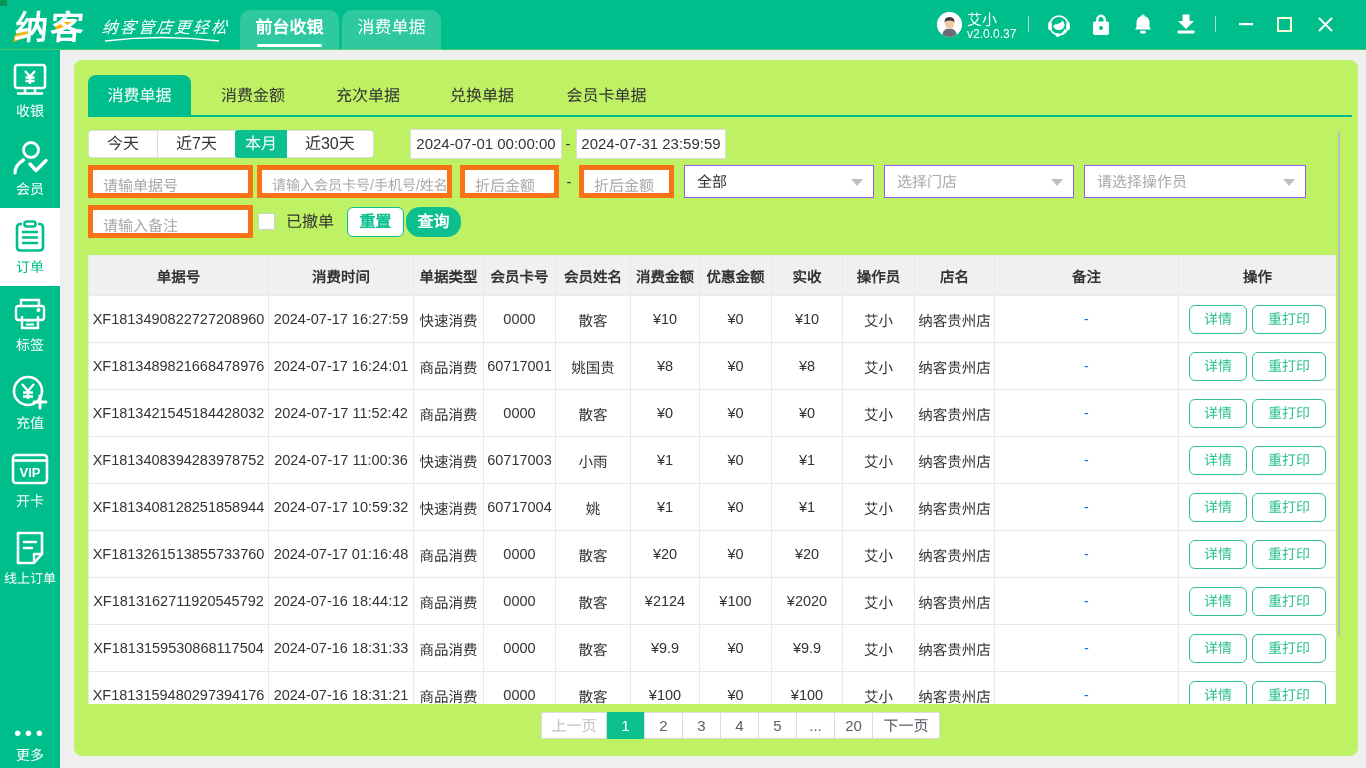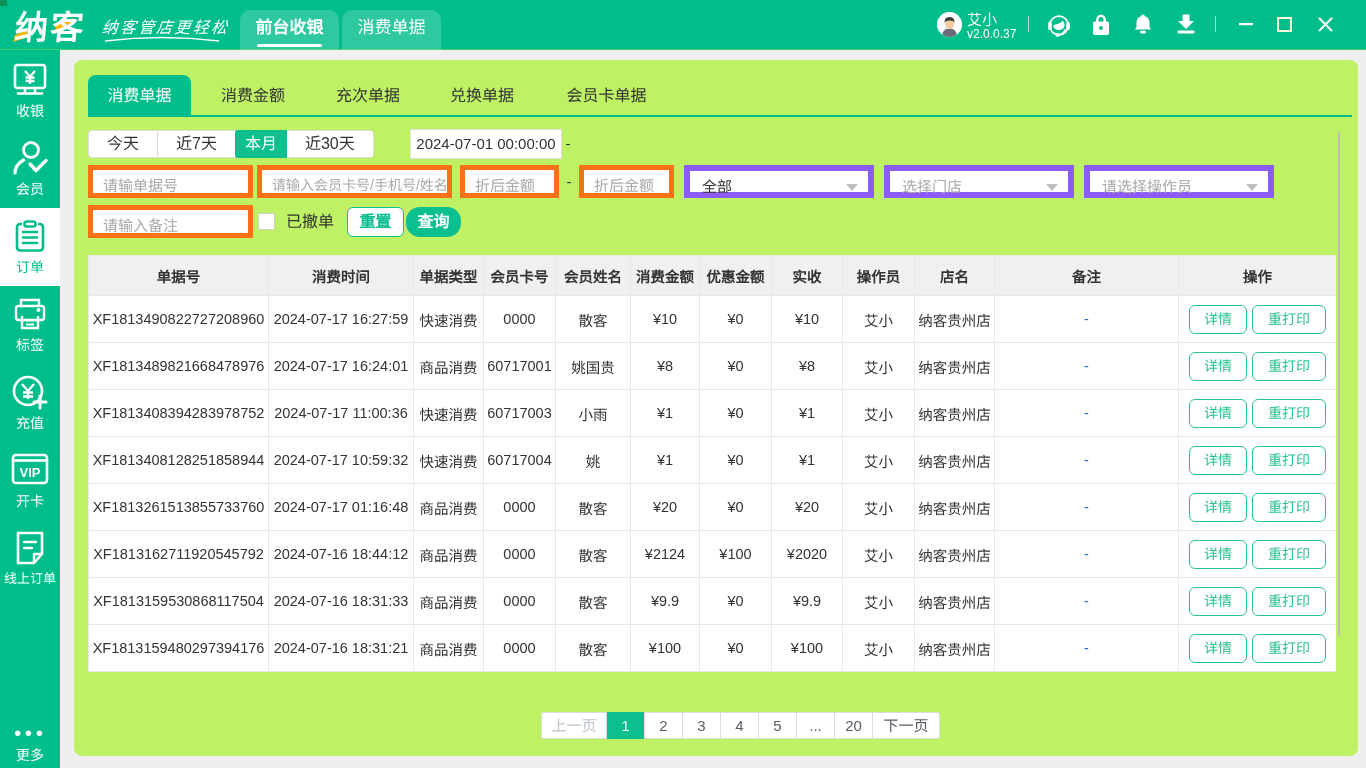--- a/index.html
+++ b/index.html
@@ -38,21 +38,21 @@
 
 .seg { position:absolute; left:14px; top:70px; height:28px; border:1px solid #dcdcdc; border-radius:4px; background:#fff; display:flex; }
 .seg span { display:block; height:26px; line-height:26px; padding:0 18px; font-size:16px; color:#333; border-right:1px solid #dcdcdc; }
 .seg span:last-child { border-right:none; }
 .seg span.on { background:#0cbf8f; color:#fff; margin:-1px 0 -1px -1px; height:28px; line-height:28px; border-radius:3px 0 0 3px; border-right:none; padding:0 10px; }
 .dinput { position:absolute; top:69px; height:30px; border:1px solid #dcdcdc; background:#fff; font-size:15px; color:#333; text-align:center; line-height:28px; white-space:nowrap; }
 .dash1 { position:absolute; left:489px; top:69px; width:10px; text-align:center; font-size:15px; color:#333; line-height:30px; }
 .finput { position:absolute; height:33px; border:5px solid #f97316; background:#fff; font-size:15px; color:#a9a9a9; line-height:31px; padding-left:10px; white-space:nowrap; overflow:hidden; }
 .frow2 { top:105px; }
 .frow3 { top:145px; }
-.fsel { position:absolute; top:105px; height:33px; border:6px solid #8b5cf6; background:#fff; font-size:15px; line-height:31px; padding-left:12px; }
+.fsel { position:absolute; top:105px; height:33px; border:1px solid #8b5cf6; background:#fff; font-size:15px; line-height:31px; padding-left:12px; }
 .fsel .caret { position:absolute; right:10px; top:13px; width:0; height:0; border:6px solid transparent; border-top:7px solid #bfbfbf; }
 .cbx { position:absolute; left:184px; top:153px; width:17px; height:17px; border:1px solid #cfcfcf; border-radius:2px; background:#fff; }
 .cbl { position:absolute; left:212px; top:147px; font-size:16px; color:#333; line-height:30px; }
 .btn-reset { position:absolute; left:273px; top:147px; width:57px; height:30px; border:1px solid #0cbf8f; border-radius:6px; background:#fff; color:#0cbf8f; font-size:16px; font-weight:bold; text-align:center; line-height:28px; }
 .btn-query { position:absolute; left:332px; top:147px; width:55px; height:30px; border-radius:14px; background:#0cbf8f; color:#fff; font-size:16px; font-weight:bold; text-align:center; line-height:30px; }
 
 .tbl-wrap { position:absolute; left:14px; top:195px; width:1248px; height:449px; overflow:hidden; }
 table { border-collapse:collapse; table-layout:fixed; width:1248px; }
 th, td { border:1px solid #e9e9e9; text-align:center; font-size:14.5px; color:#333; overflow:hidden; white-space:nowrap; }
 th { height:40px; background:#f0f0f0; font-weight:bold; }
@@ -202,28 +202,29 @@
   <div class="tab" style="left:450px; width:165px;">会员卡单据</div>
   <div class="tabs-line"></div>
   <div class="seg">
       <span>今天</span>
       <span>近7天</span>
       <span class="on">本月</span>
       <span>近30天</span>
     </div>
   <div class="dinput" style="left:336px; width:152px;">2024-07-01 00:00:00</div>
   <div class="dash1">-</div>
+  <div class="dinput" style="left:502px; width:150px;">2024-07-31 23:59:59</div>
   <div class="finput frow2" style="left:14px; width:165px;">请输单据号</div>
   <div class="finput frow2" style="left:183px; width:195px; font-size:14px;">请输入会员卡号/手机号/姓名</div>
   <div class="finput frow2" style="left:386px; width:99px;">折后金额</div>
   <div style="position:absolute; left:488px; top:105px; width:14px; text-align:center; font-size:15px; color:#333; line-height:33px;">-</div>
   <div class="finput frow2" style="left:505px; width:95px;">折后金额</div>
   <div class="fsel" style="left:610px; width:190px; color:#333;">全部<i class="caret"></i></div>
   <div class="fsel" style="left:810px; width:190px; color:#a9a9a9;">选择门店<i class="caret"></i></div>
-  <div class="fsel" style="left:1010px; width:190px; color:#a9a9a9;">请选择操作员<i class="caret"></i></div>
+  <div class="fsel" style="left:1010px; width:222px; color:#a9a9a9;">请选择操作员<i class="caret"></i></div>
   <div class="finput frow3" style="left:14px; width:165px;">请输入备注</div>
   <div class="cbx"></div>
   <div class="cbl">已撤单</div>
   <div class="btn-reset">重置</div>
   <div class="btn-query">查询</div>
   <div class="tbl-wrap">
     <table>
       <colgroup>
         <col style="width:180px">
           <col style="width:145px">
@@ -275,20 +276,34 @@
             <td>姚国贵</td>
             <td>¥8</td>
             <td>¥0</td>
             <td>¥8</td>
             <td>艾小</td>
             <td>纳客贵州店</td>
             <td class="rem">-</td>
             <td><span class="opbtn b1">详情</span><span class="opbtn b2">重打印</span></td>
           </tr>
       <tr>
+            <td>XF1813421545184428032</td>
+            <td>2024-07-17 11:52:42</td>
+            <td>商品消费</td>
+            <td>0000</td>
+            <td>散客</td>
+            <td>¥0</td>
+            <td>¥0</td>
+            <td>¥0</td>
+            <td>艾小</td>
+            <td>纳客贵州店</td>
+            <td class="rem">-</td>
+            <td><span class="opbtn b1">详情</span><span class="opbtn b2">重打印</span></td>
+          </tr>
+      <tr>
             <td>XF1813408394283978752</td>
             <td>2024-07-17 11:00:36</td>
             <td>快速消费</td>
             <td>60717003</td>
             <td>小雨</td>
             <td>¥1</td>
             <td>¥0</td>
             <td>¥1</td>
             <td>艾小</td>
             <td>纳客贵州店</td>

